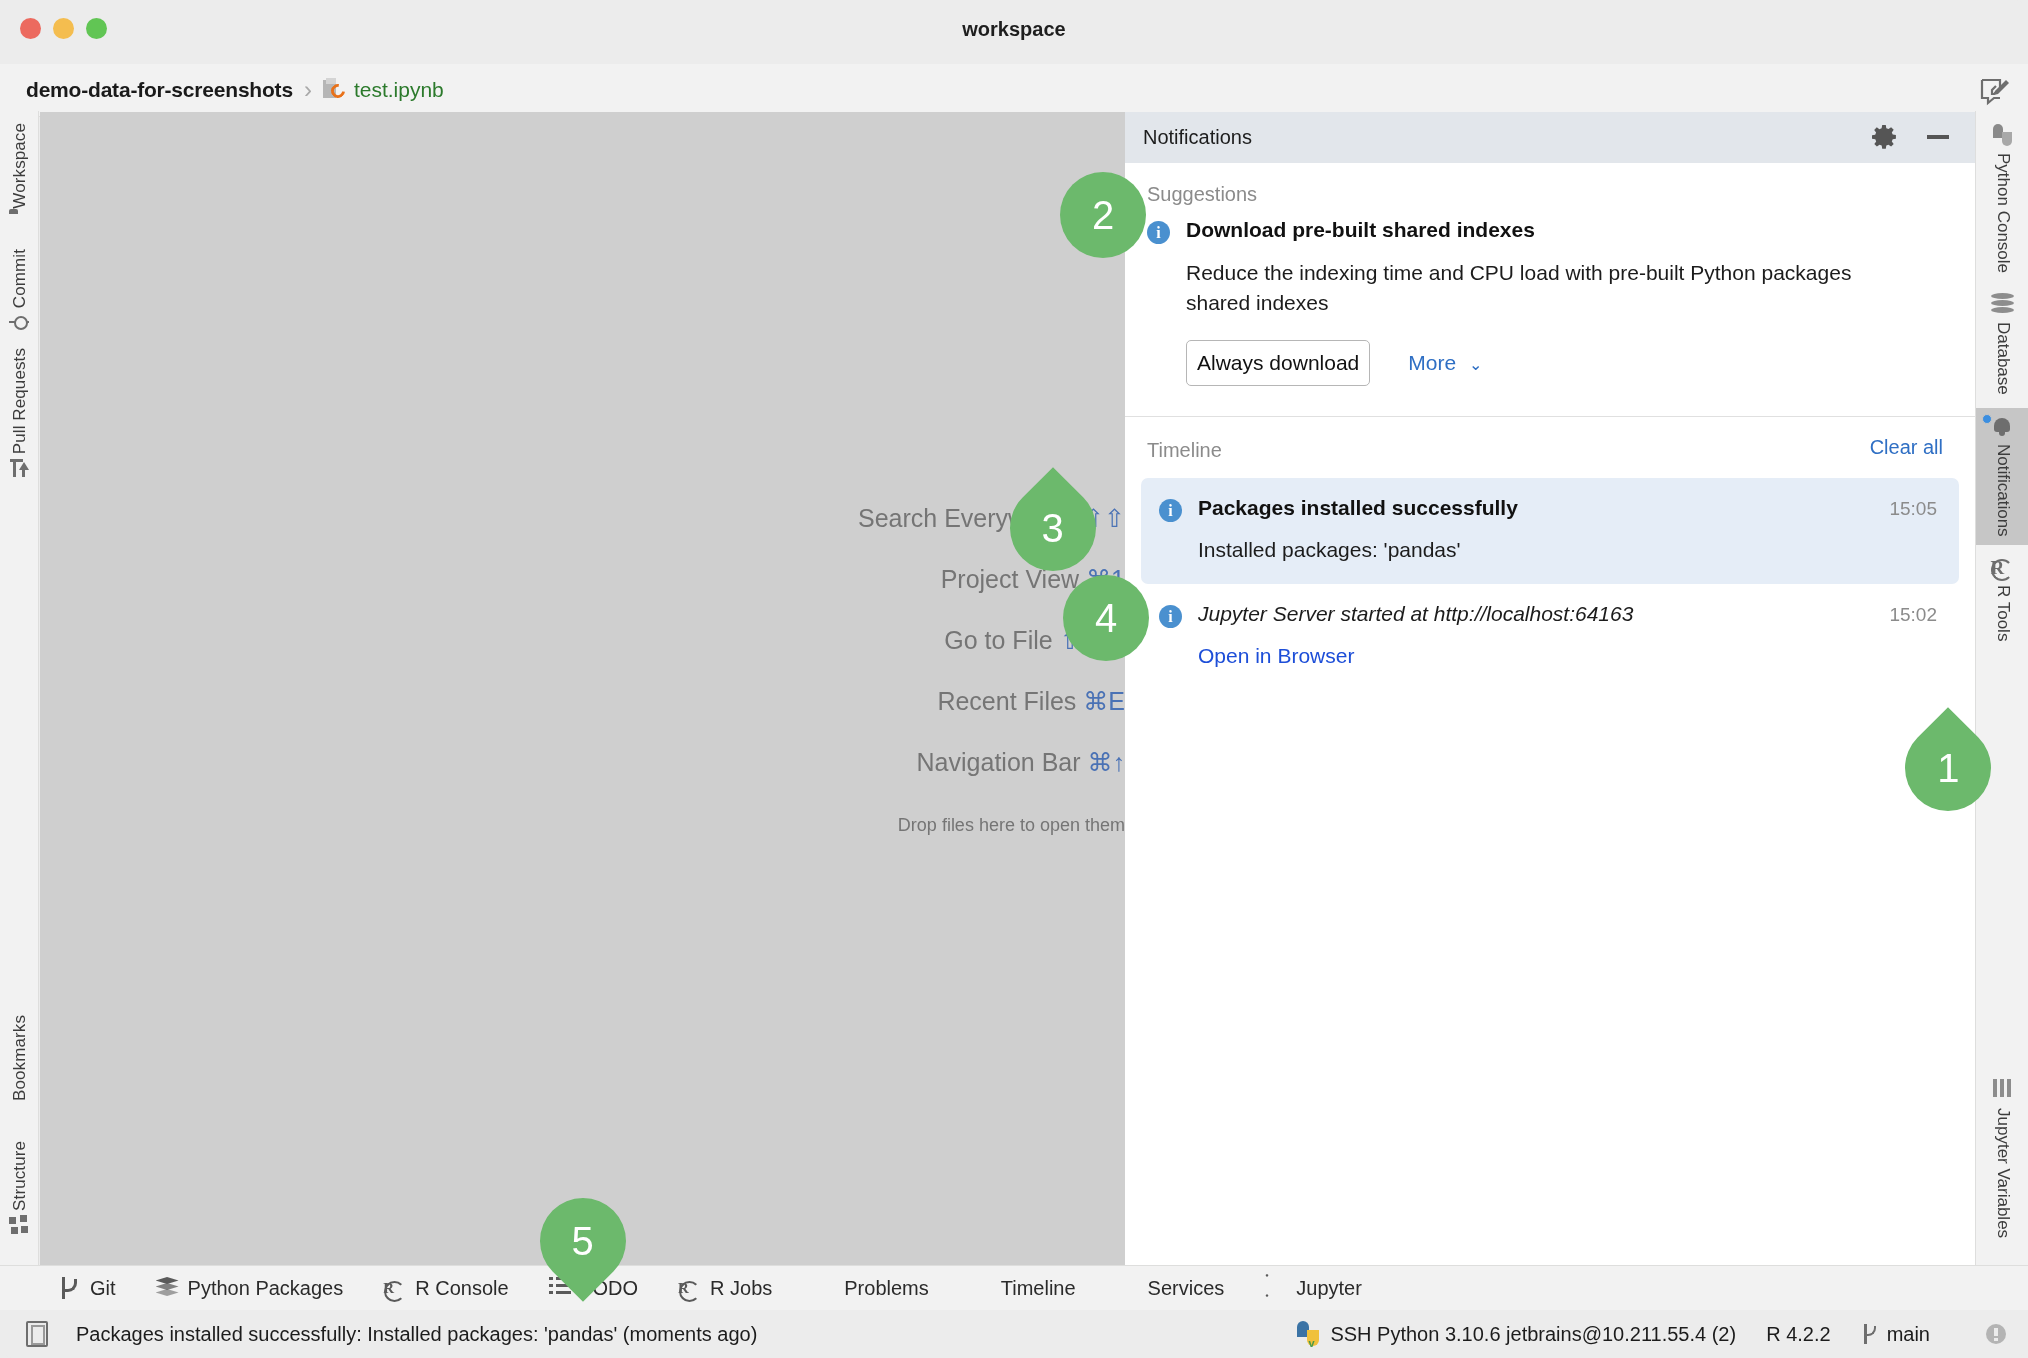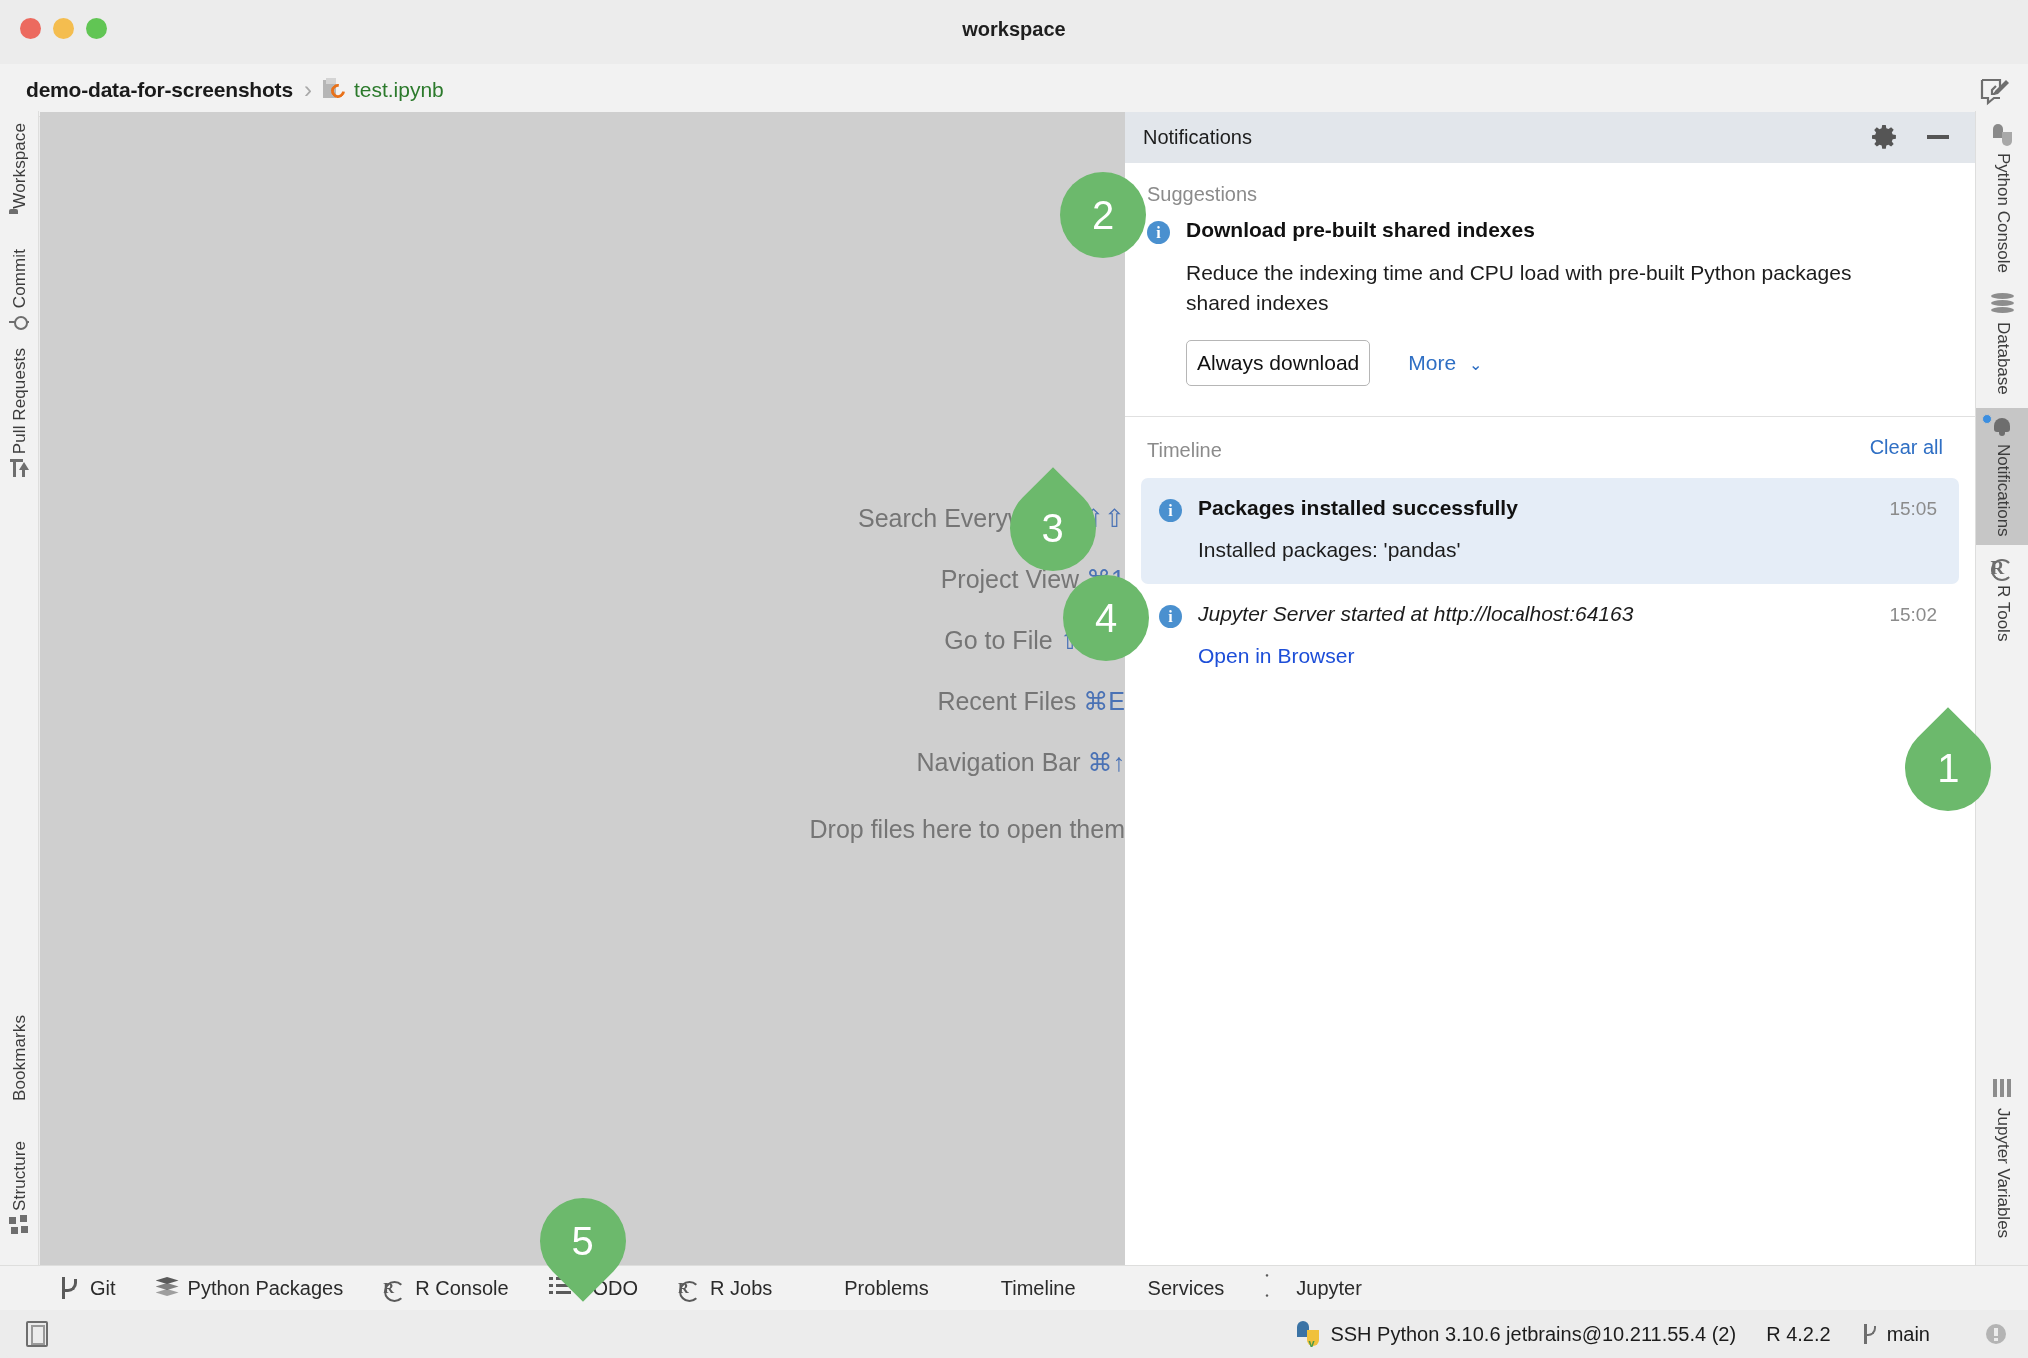--- a/index.html
+++ b/index.html
@@ -150,21 +150,21 @@
   }
   .hints {
     position: absolute; right: 0px; top: 392px; width: 100%;
     display: flex; flex-direction: column; align-items: flex-end;
   }
   .hint-row {
     font-size: 25px; color: #757575; margin-bottom: 32px; white-space: nowrap;
     padding-right: 0;
   }
   .hint-row .ks { color: #4a72b5; }
-  .hint-drop { font-size: 25px; color: #757575; margin-top: 6px; }
+  .hint-drop { font-size: 18px; color: #757575; margin-top: 6px; }
 
   
   .notif-panel {
     position: absolute; left: 1125px; top: 112px; width: 850px; height: 1153px;
     background: #ffffff;
   }
   .notif-header {
     height: 51px; background: #e2e6eb;
     display: flex; align-items: center; padding-left: 18px;
     border-bottom: 1px solid #e2e6eb;
@@ -505,20 +505,21 @@
       <span class="tlabel">Services</span>
     </div>
     <div class="tw-btn">
       <span class="tw-ic"><span class="ic-jup"></span></span>
       <span class="tlabel">Jupyter</span>
     </div>
   </div>
 
   <div class="statusbar">
     <div class="sb-icon"></div>
+    <div class="sb-msg">Packages installed successfully: Installed packages: 'pandas' (moments ago)</div>
     <div class="sb-right">
       <span class="sb-py">
           <span class="a"></span>
           <span class="b"></span>
           <span class="v">v</span>
         </span>
       <span class="sb-text">SSH Python 3.10.6 jetbrains@10.211.55.4 (2)</span>
       <span class="sb-text">R 4.2.2</span>
       <span class="sb-branch-ic"></span>
       <span class="sb-text">main</span>

